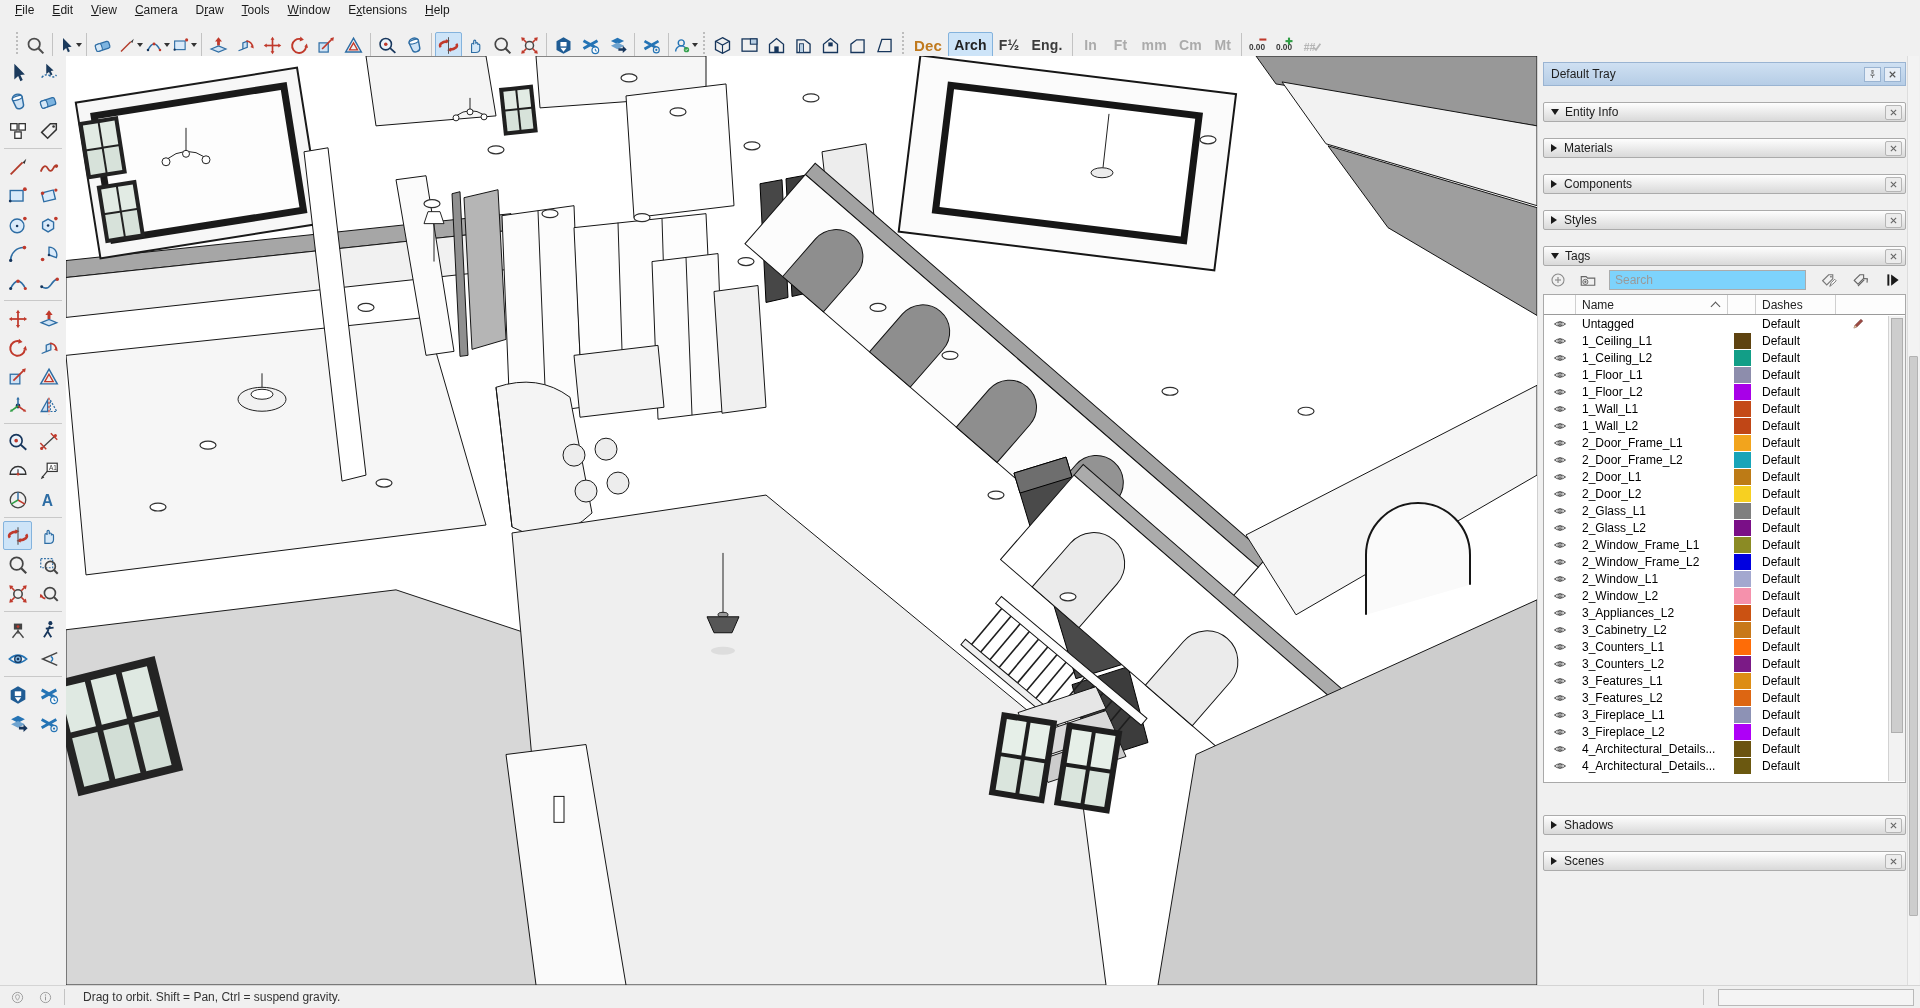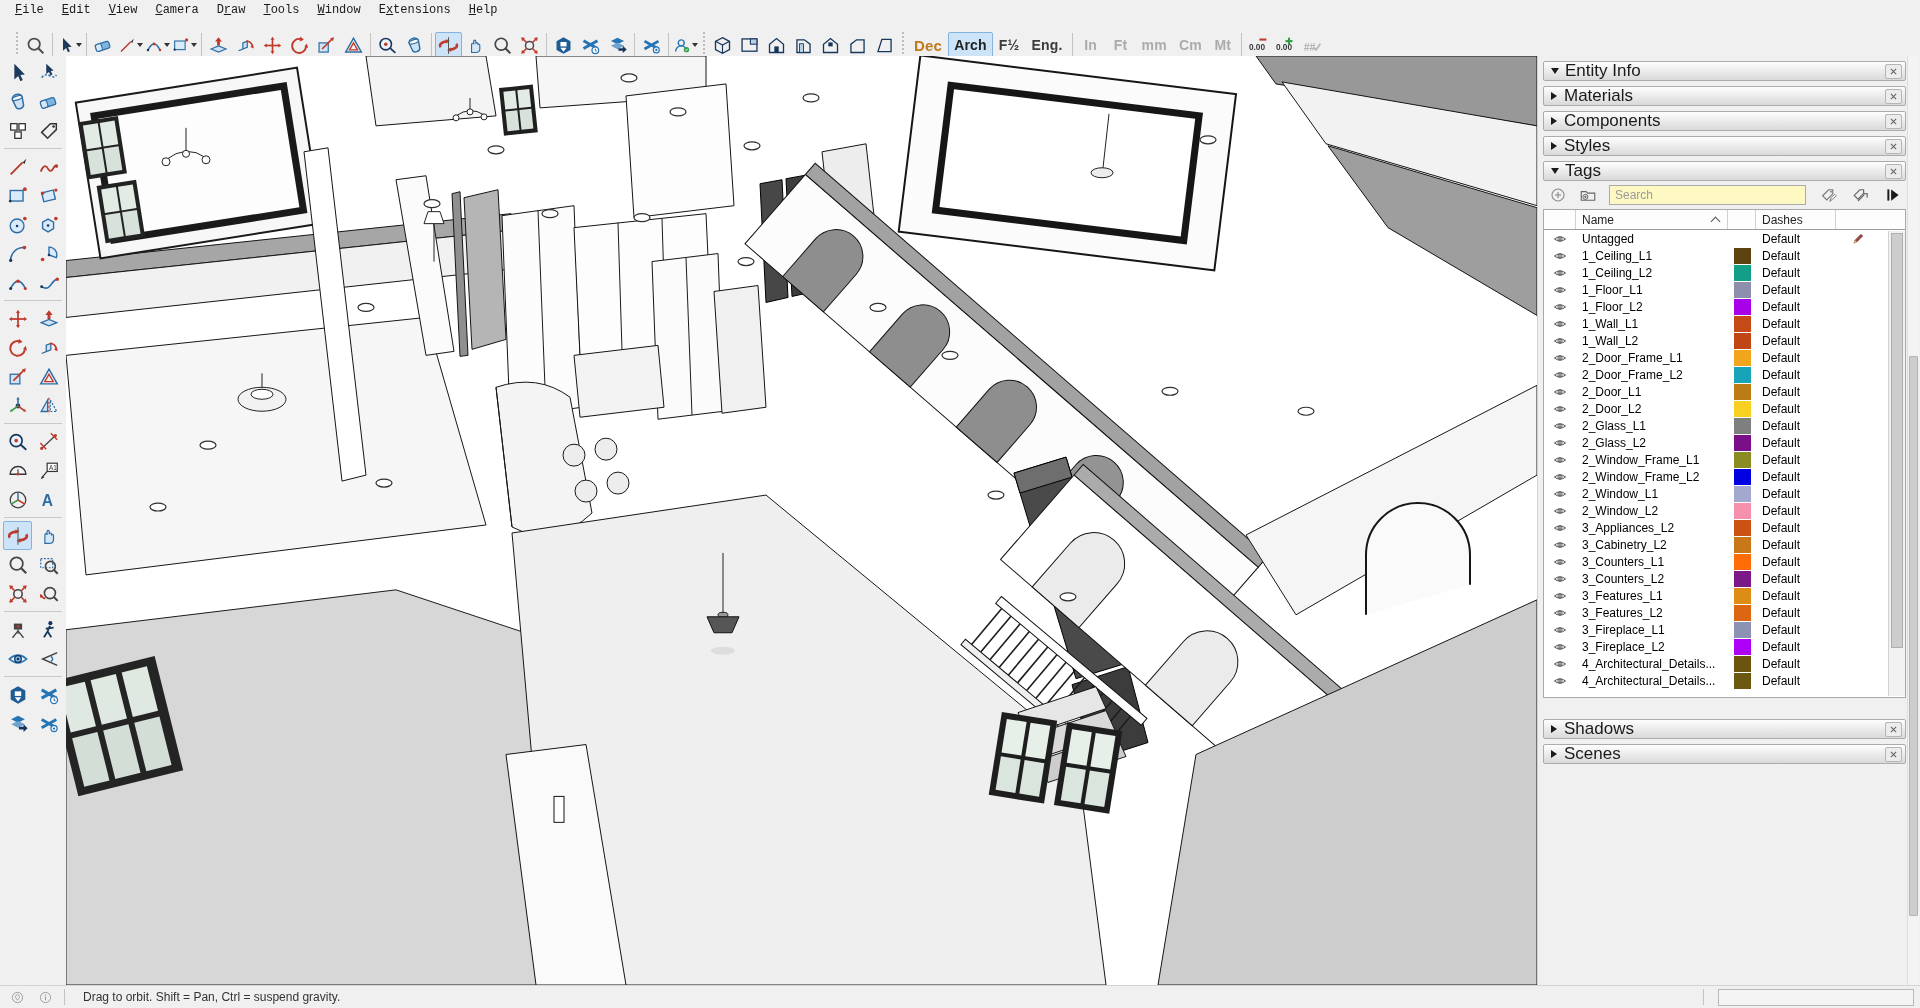--- a/index.html
+++ b/index.html
@@ -1,21 +1,21 @@
 <!DOCTYPE html>
 <html><head>
 <meta charset="utf-8">
 <style>
   * { margin:0; padding:0; box-sizing:border-box; }
   html,body { width:1920px; height:1008px; overflow:hidden; }
   body { font-family:"Liberation Sans", sans-serif; background:#f0f0f0; position:relative; font-size:12px; color:#1a1a1a; }
 
   
   .menubar { position:absolute; top:0; left:0; right:0; height:20px; background:#f0f0f0; display:flex; align-items:center; padding-left:6px; }
-  .menu-item { padding:2px 9px; cursor:default;font-family:Liberation Mono, monospace; }
+  .menu-item { padding:2px 9px; cursor:default; }
   .menu-item u { text-decoration:underline; }
 
   
   .toolbar { position:absolute; top:28px; left:0; right:0; height:35px; background:#f0f0f0; border-bottom:1px solid #d2d2d2; display:flex; align-items:center; padding-left:12px; }
   .tb-grip { width:6px; height:26px; margin:0 2px; background:repeating-linear-gradient(to bottom,#bdbdbd 0 2px,transparent 2px 4px); background-size:2px 100%; background-repeat:repeat-y; background-position:2px 0; }
   .tb-sep { width:1px; height:24px; background:#c3c3c3; margin:0 3px; }
   .tb-btn { width:27px; height:27px; display:flex; align-items:center; justify-content:center; border:1px solid transparent; border-radius:2px; position:relative; }
   .tb-btn svg { width:21px; height:21px; }
   .tb-btn.active { background:#cde4f8; border:1px solid #84b3dd; }
   .tb-dd { width:0; height:0; border-left:3.5px solid transparent; border-right:3.5px solid transparent; border-top:4px solid #333; margin-left:1px; }
@@ -37,35 +37,35 @@
   .viewport svg { display:block; width:100%; height:100%; }
 
   
   .tray { position:absolute; top:56px; left:1537px; right:0; bottom:23px; background:#f0f0f0; border-left:1px solid #d0d0d0; padding:0 14px 0 5px; }
   .tray-scroll { position:absolute; top:0; right:1px; width:12px; bottom:0; background:#f3f3f3; border-left:1px solid #ddd; }
   .tray-scroll .thumb { position:absolute; left:1px; right:1px; top:300px; height:560px; background:#cdcdcd; border:1px solid #b3b3b3; border-radius:1px; }
   .tray-title { height:24px; margin-top:6px; background:linear-gradient(#cfe0f2,#b6cde6); border:1px solid #9ab4d2; display:flex; align-items:center; padding:0 4px 0 7px; font-size:12px; color:#1f1f1f; }
   .tray-title .spacer { flex:1; }
   .tray-title .mini-btn { width:17px; height:15px; background:#e8eef6; border:1px solid #9ab4d2; display:flex; align-items:center; justify-content:center; margin-left:3px; }
   .tray-title .mini-btn svg { width:11px; height:11px; }
-  .sec-hd { height:20px; margin-top:5px; background:linear-gradient(#fefefe,#d9d9d9); border:1px solid #ababab; border-radius:2px; display:flex; align-items:center; padding:0 3px 0 7px; font-size:17px; }
+  .sec-hd { height:20px; margin-top:16px; background:linear-gradient(#fefefe,#d9d9d9); border:1px solid #ababab; border-radius:2px; display:flex; align-items:center; padding:0 3px 0 7px; font-size:12px; }
   .sec-hd .arr-r { width:0; height:0; border-top:4px solid transparent; border-bottom:4px solid transparent; border-left:6px solid #1a1a1a; margin-right:7px; }
   .sec-hd .arr-d { width:0; height:0; border-left:4px solid transparent; border-right:4px solid transparent; border-top:6px solid #1a1a1a; margin-right:6px; }
   .sec-hd .spacer { flex:1; }
   .sec-hd .x-btn { width:17px; height:15px; background:#ececec; border:1px solid #b5b5b5; border-radius:2px; display:flex; align-items:center; justify-content:center; }
   .sec-hd .x-btn svg { width:9px; height:9px; }
   .ei-body { height:212px; background:#fdfdfd; border:1px solid #d6d6d6; border-top:none; padding:8px 0 0 8px; }
   .ei-body .nosel { font-weight:bold; font-size:12.5px; color:#111; }
   .ei-body hr { border:none; border-top:1px solid #c4c4c4; margin:8px 10px 0 0; }
 
   
   .tags-tools { height:28px; display:flex; align-items:center; padding:2px 2px 2px 4px; }
   .tt-icon { width:22px; height:22px; display:flex; align-items:center; justify-content:center; }
   .tt-icon svg { width:18px; height:18px; }
-  .tags-search { flex:1; height:20px; margin:0 12px 0 10px; border:1px solid #ababab; background:#fef9c3; font-size:12px; padding:0 5px; color:#333; font-family:"Liberation Sans",sans-serif; }
+  .tags-search { flex:1; height:20px; margin:0 12px 0 10px; border:1px solid #ababab; background:#7dd3fc; font-size:12px; padding:0 5px; color:#333; font-family:"Liberation Sans",sans-serif; }
   .tags-search::placeholder { color:#9a9a9a; }
   .tags-table { background:#fff; border:1px solid #a9a9a9; position:relative; }
   .tg-hdr { display:flex; height:20px; border-bottom:1px solid #9a9a9a; font-size:12px; color:#222; background:#fdfdfd; }
   .tg-hdr > div { border-right:1px solid #d0d0d0; display:flex; align-items:center; padding-left:6px; position:relative; }
   .tg-col-eye { width:32px; }
   .tg-col-name { width:152px; }
   .tg-col-sw { width:28px; }
   .tg-col-dash { width:80px; }
   .tg-col-edit { width:44px; border-right:none !important; }
   .sort-caret { position:absolute; right:8px; top:8px; width:7px; height:7px; border-left:1.6px solid #555; border-top:1.6px solid #555; transform:rotate(45deg); }
@@ -929,20 +929,35 @@
         <ellipse cx="884" cy="300" rx="8" ry="4"></ellipse>
     </g>
   </svg>
 </div>
 
 <div class="tray">
   <div class="tray-scroll">
       <div class="thumb"></div>
     </div>
 
+  <div class="tray-title">
+    <span>Default Tray</span>
+    <span class="spacer"></span>
+    <span class="mini-btn">
+        <svg viewBox="0 0 24 24">
+          <path d="M10 3.5 h4 v1.5 l-1 1 v4 l2.5 2.5 v1.5 h-7 v-1.5 L11 10 V6 l-1-1 Z" fill="none" stroke="#555" stroke-width="1.6"></path>
+          <line x1="12" y1="14.5" x2="12" y2="19.5" stroke="#555" stroke-width="1.6"></line>
+        </svg>
+      </span>
+    <span class="mini-btn">
+        <svg viewBox="0 0 24 24">
+          <path d="M6 6 L18 18 M18 6 L6 18" stroke="#555" stroke-width="2.4"></path>
+        </svg>
+      </span>
+  </div>
 
   <div class="sec-hd">
     <span class="arr-d"></span>
     <span>Entity Info</span>
     <span class="spacer"></span>
     <span class="x-btn">
         <svg viewBox="0 0 24 24">
           <path d="M5 5 L19 19 M19 5 L5 19" stroke="#666" stroke-width="3"></path>
         </svg>
       </span>

